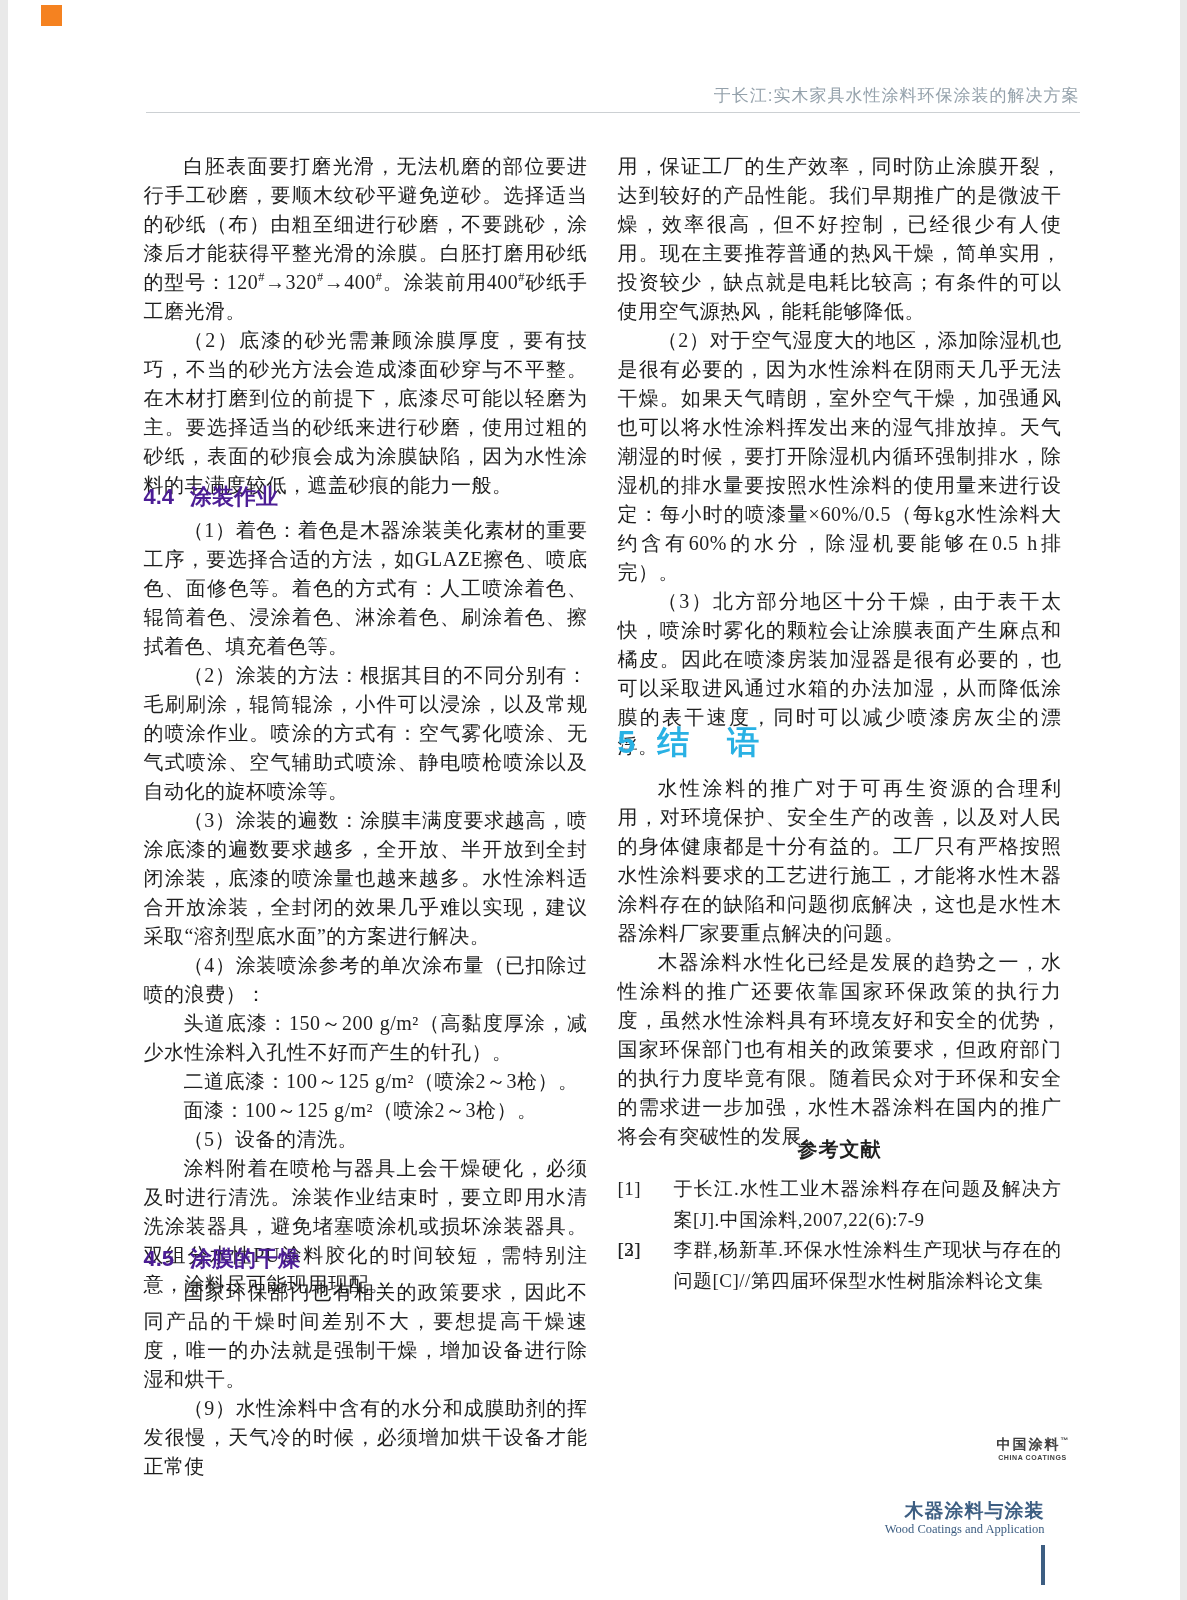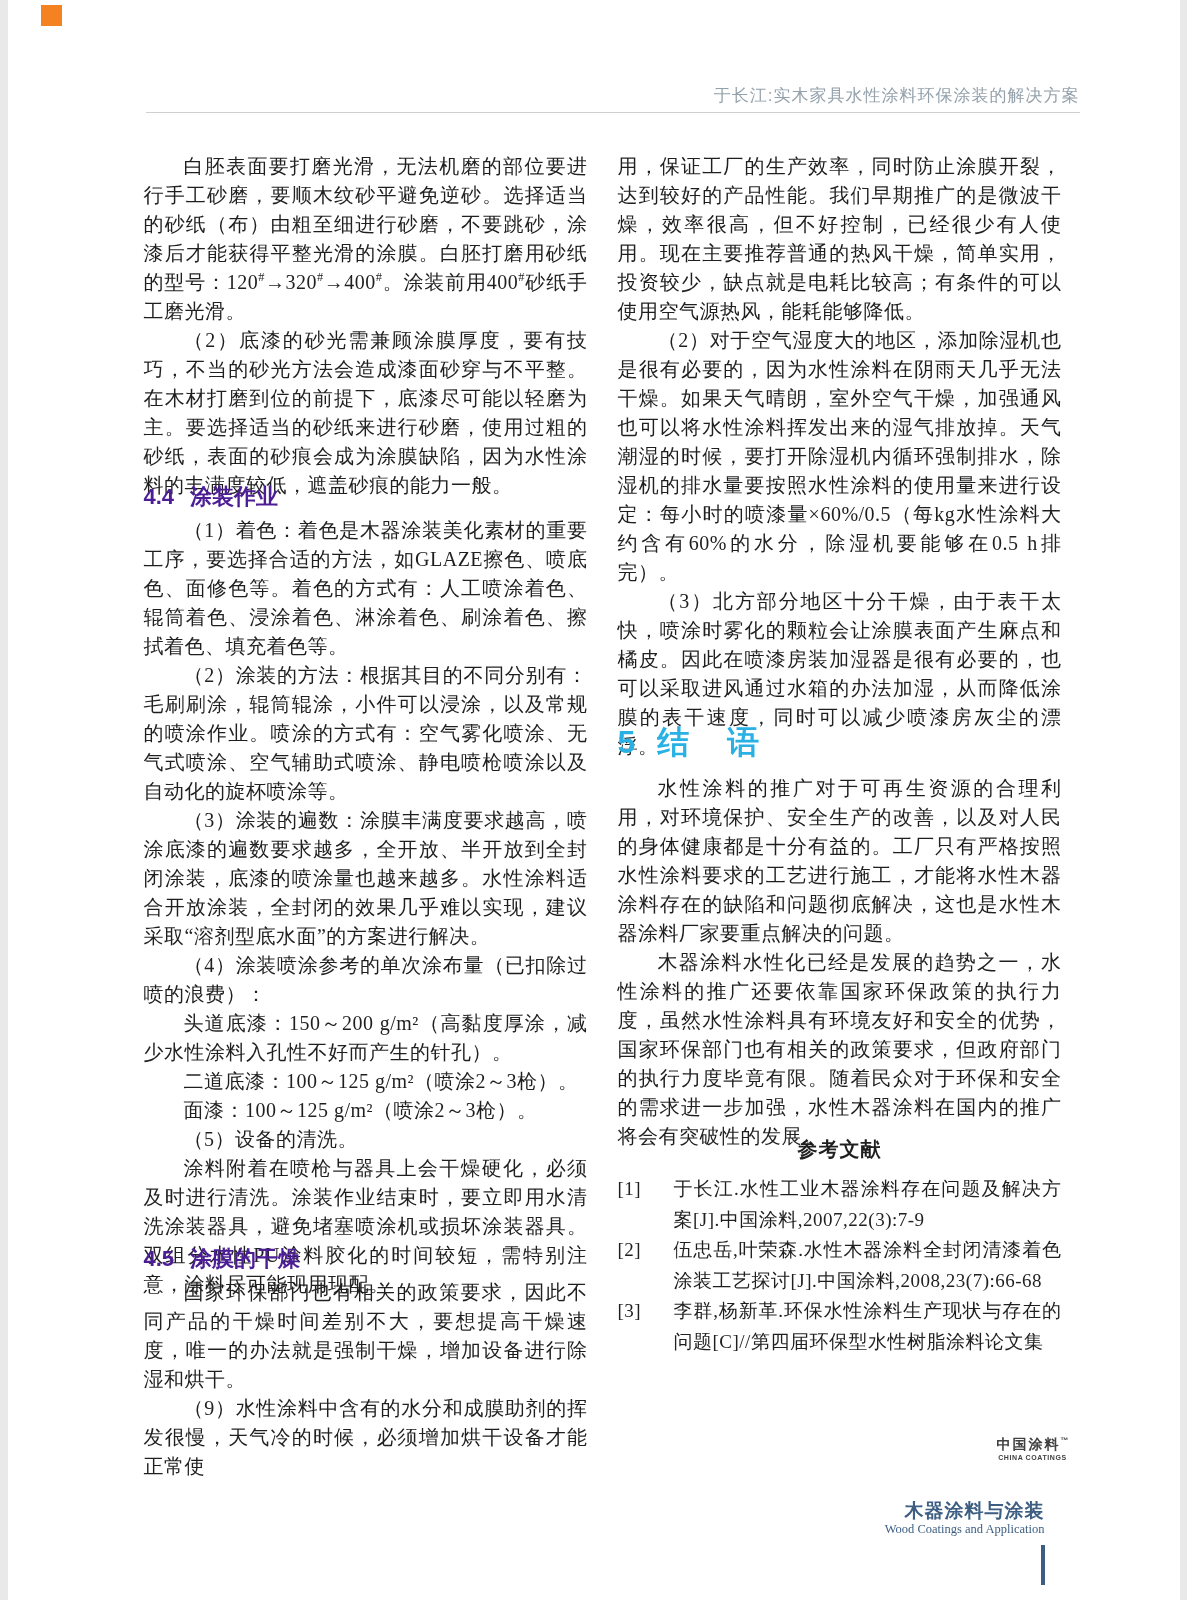--- a/index.html
+++ b/index.html
@@ -116,24 +116,24 @@
       <span class="sec-num">5</span><span>结　语</span>
     </h2>
     <p class="body-para indent">水性涂料的推广对于可再生资源的合理利用，对环境保护、安全生产的改善，以及对人民的身体健康都是十分有益的。工厂只有严格按照水性涂料要求的工艺进行施工，才能将水性木器涂料存在的缺陷和问题彻底解决，这也是水性木器涂料厂家要重点解决的问题。</p>
     <p class="body-para indent">木器涂料水性化已经是发展的趋势之一，水性涂料的推广还要依靠国家环保政策的执行力度，虽然水性涂料具有环境友好和安全的优势，国家环保部门也有相关的政策要求，但政府部门的执行力度毕竟有限。随着民众对于环保和安全的需求进一步加强，水性木器涂料在国内的推广将会有突破性的发展。</p>
   </div>
 
   <div class="textcol col-right block-refs">
     <div class="refs-title">参考文献</div>
     <ol class="ref-list">
       <li class="ref-item">
-        <span class="ref-label">[1]</span><span>于长江.水性工业木器涂料存在问题及解决方案[J].中国涂料,2007,22(3):7-9</span>
+        <span class="ref-label">[1]</span><span>于长江.水性工业木器涂料存在问题及解决方案[J].中国涂料,2007,22(6):7-9</span>
       </li>
       <li class="ref-item">
-        <span class="ref-label">[2]</span><span>伍忠岳,叶荣森.水性木器涂料全封闭清漆着色涂装工艺探讨[J].中国涂料,2008,23(7):66-68</span>
+        <span class="ref-label">[2]</span>
       </li>
       <li class="ref-item">
         <span class="ref-label">[3]</span><span>李群,杨新革.环保水性涂料生产现状与存在的问题[C]//第四届环保型水性树脂涂料论文集</span>
       </li>
     </ol>
   </div>
 
   <div class="logo">
     <div class="logo-cn"><span>中国涂料</span><span class="logo-tm">™</span></div>
     <div class="logo-en">CHINA COATINGS</div>

